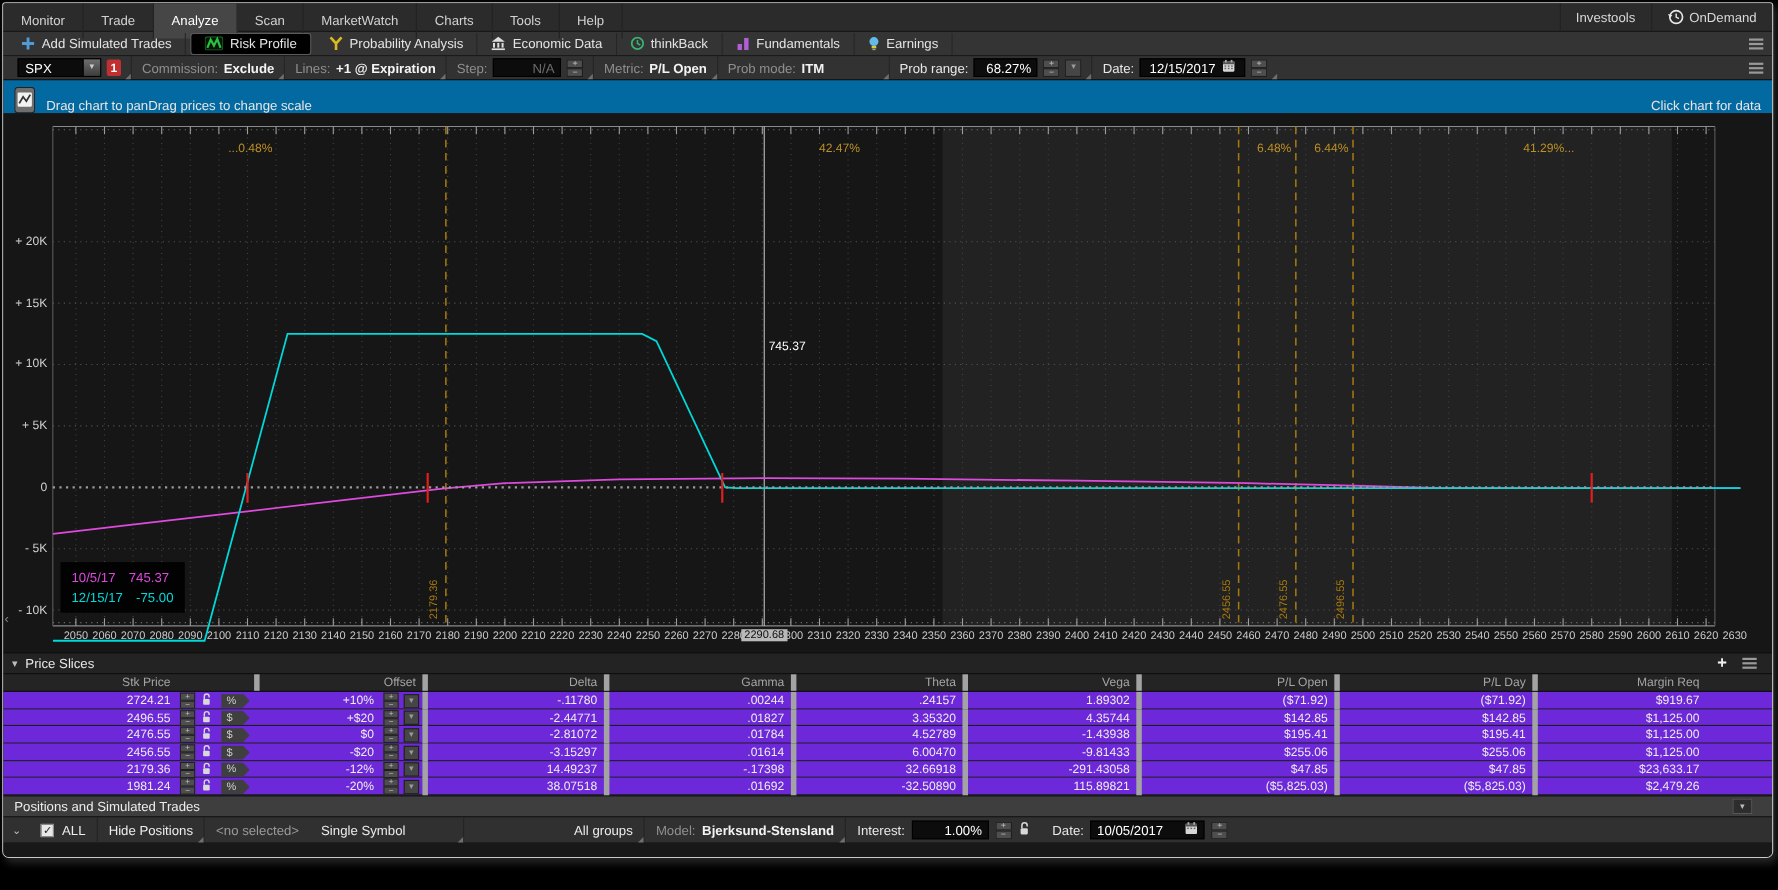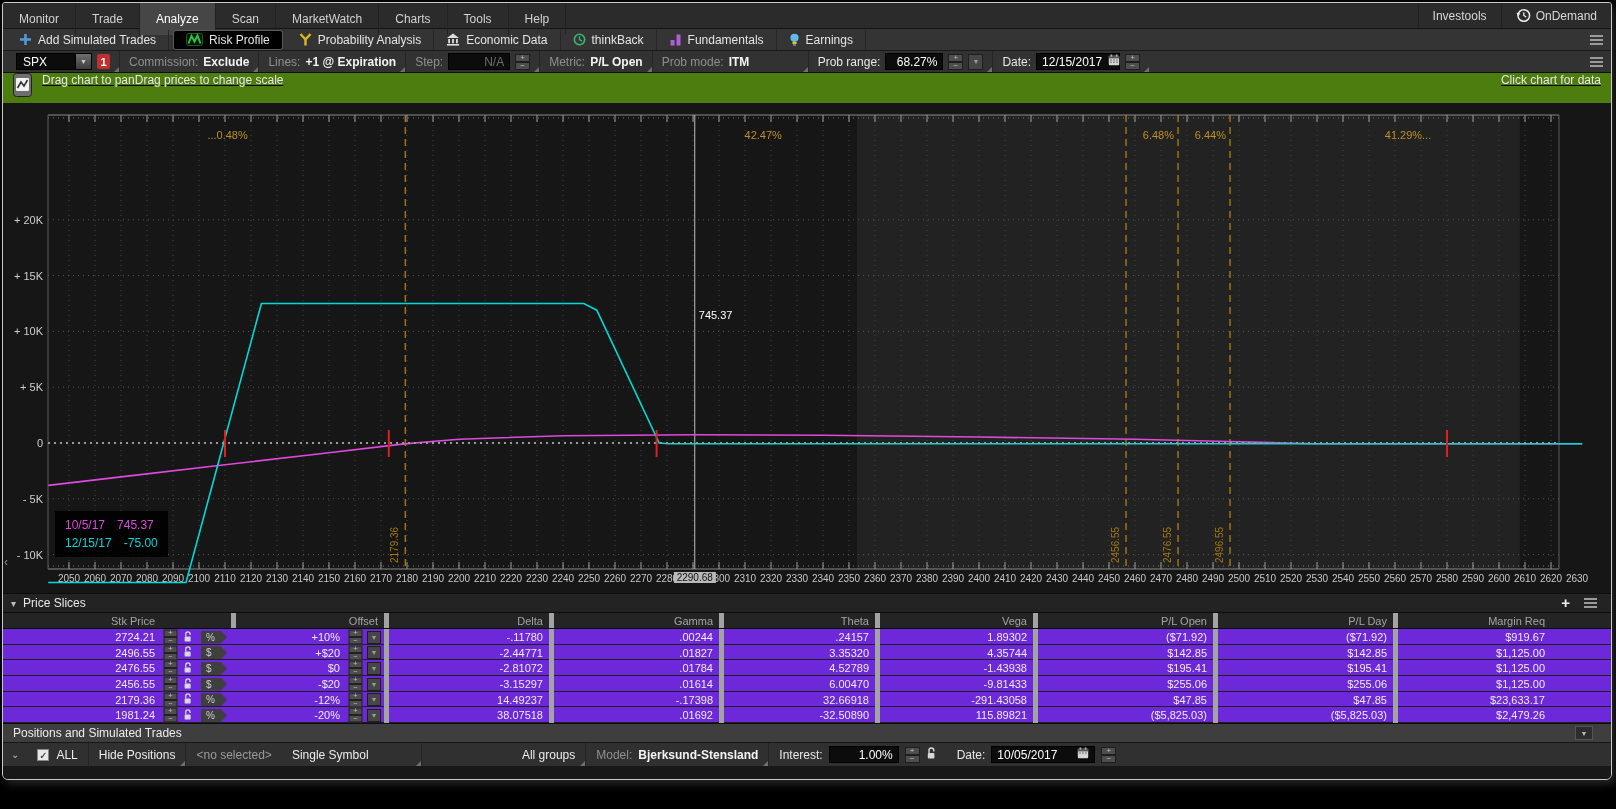--- a/index.html
+++ b/index.html
@@ -41,21 +41,21 @@
   .input{background:#0c0c0c;border:1px solid #000;height:17px;color:#fff;display:flex;align-items:center;
     justify-content:flex-end;padding:0 5px;font-size:12px;}
   .input.dis{color:#6d6d6d;justify-content:flex-end;}
   .input .cal{margin-left:6px;}
   .spin{display:inline-flex;flex-direction:column;width:15px;height:16px;}
   .spin b{flex:1;background:#4e4e4e;border:1px solid #1e1e1e;color:#c2c2c2;font-size:8px;line-height:5px;
     text-align:center;font-weight:normal;}
   .dropbtn{width:15px;height:16px;background:#464646;border:1px solid #1e1e1e;color:#9a9a9a;font-size:7px;
     display:inline-flex;align-items:center;justify-content:center;}
   
-  .chart-header{height:30px;background:#4d7c0f;display:flex;align-items:flex-start;padding:0 10px;gap:10px;text-decoration:underline;}
+  .chart-header{height:30px;background:#0369a1;display:flex;align-items:flex-end;padding:0 10px;gap:10px;}
   .chart-hint{color:#e6e6e6;font-size:12px;}
   .chart-hint-right{margin-left:auto;color:#e6e6e6;font-size:12px;}
   
   .chart-wrap{position:relative;height:490px;background:#161616;overflow:hidden;}
   .chart-wrap svg{position:absolute;left:0;top:0;}
   .ylab{position:absolute;width:40px;text-align:right;color:#cfcfcf;font-size:11px;transform:translateY(-50%);}
   .xlab{position:absolute;top:470px;transform:translateX(-50%);color:#c8c8c8;font-size:10px;white-space:nowrap;}
   .xchip{position:absolute;top:469px;transform:translateX(-50%);background:#b9b9b9;color:#101010;
     font-size:10px;padding:0 3px;z-index:3;}
   .problab{position:absolute;top:26px;transform:translateX(-50%);color:#bd9024;font-size:11px;white-space:nowrap;}
@@ -245,21 +245,21 @@
       <span class="lbl" style="color:#e8e8e8">Prob range:</span>
       <span class="input" style="width:58px">68.27%</span>
       <span class="spin">
           <b>+</b>
           <b>−</b>
         </span>
       <span class="dropbtn">▼</span>
     </div>
     <div class="grp" style="border-right:none">
       <span class="lbl" style="color:#e8e8e8">Date:</span>
-      <span class="input" style="width:84px;justify-content:space-between">
+      <span class="input" style="width:96px;justify-content:center">
         <span>12/15/2017</span>
         <span class="cal">
           <svg width="12" height="12" viewBox="0 0 12 12">
             <rect x="0.8" y="1.8" width="10.4" height="9.4" rx="1" fill="#d6d6d6"></rect>
             <rect x="0.8" y="1.8" width="10.4" height="2.6" fill="#555"></rect>
             <rect x="2.6" y="0.4" width="1.6" height="2.4" fill="#aaa"></rect>
             <rect x="7.8" y="0.4" width="1.6" height="2.4" fill="#aaa"></rect>
             <g fill="#666">
                 <rect x="2.2" y="5.4" width="1.5" height="1.3"></rect>
                 <rect x="5.2" y="5.4" width="1.5" height="1.3"></rect>

